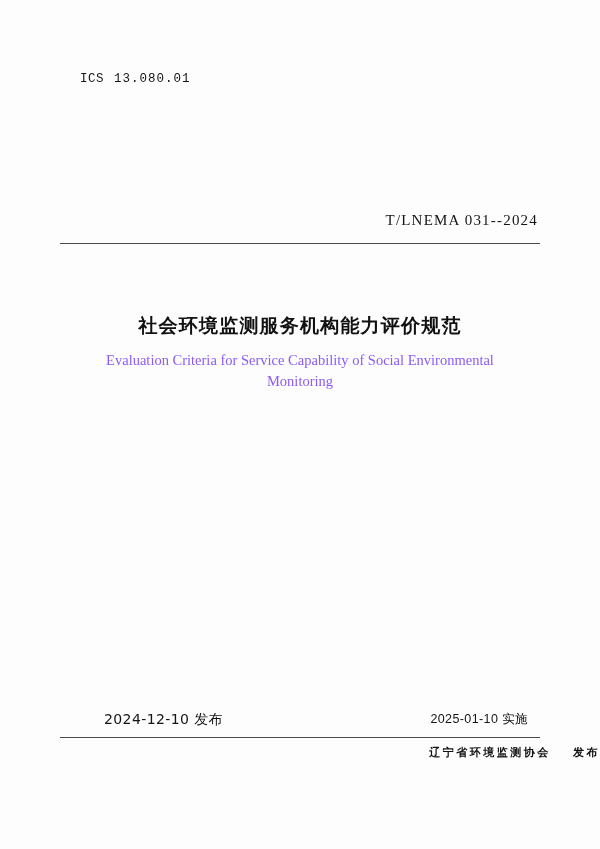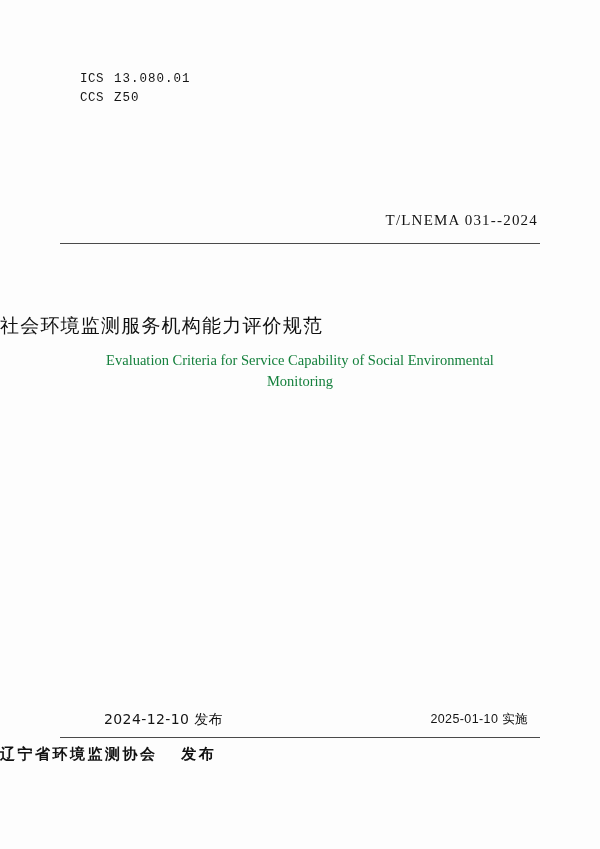--- a/index.html
+++ b/index.html
@@ -86,37 +86,37 @@
     height: 1px;
     background: #4a4a4a;
   }
 
   
   .doc-title-cn {
     position: absolute;
     left: 0;
     right: 0;
     top: 313px;
-    text-align: left;
+    text-align: center;
     font-family: "DejaVu Sans", sans-serif;
-    font-weight: 400;
+    font-weight: 700;
     font-size: 19px;
     letter-spacing: 1.2px;
     color: #111111;
   }
   .doc-title-en {
     position: absolute;
     left: 84px;
     right: 84px;
     top: 350px;
     text-align: center;
     font-family: "Liberation Serif", serif;
     font-size: 14.5px;
     line-height: 21px;
-    color: #15803d;
+    color: #8b5cf6;
   }
 
   
   .date-issue {
     position: absolute;
     left: 104px;
     top: 711px;
     font-family: "DejaVu Sans", sans-serif;
     font-size: 14px;
     letter-spacing: 0.4px;
@@ -131,45 +131,41 @@
     letter-spacing: 0.4px;
     color: #141414;
   }
 
   
   .publisher {
     position: absolute;
     left: 0;
     right: 0;
     top: 745px;
-    text-align: left;
+    text-align: right;
     font-family: "DejaVu Sans", sans-serif;
     font-weight: 700;
-    font-size: 15px;
+    font-size: 11px;
     letter-spacing: 2.5px;
     color: #111111;
   }
   .publisher .verb {
     margin-left: 16px;
     letter-spacing: 2.5px;
   }
 </style>
 </head>
 <body>
 
 <div class="page">
 
   <div class="codes">
     <div class="row">
       <span class="label">ICS</span>
       <span class="value">13.080.01</span>
-    </div>
-    <div class="row">
-      <span class="label">CCS</span>
-      <span class="value">Z50</span>
     </div>
   </div>
 
 
   <div class="std-number">T/LNEMA 031--2024</div>
 
   <div class="rule-top"></div>
 
   <div class="doc-title-cn">社会环境监测服务机构能力评价规范</div>
 

